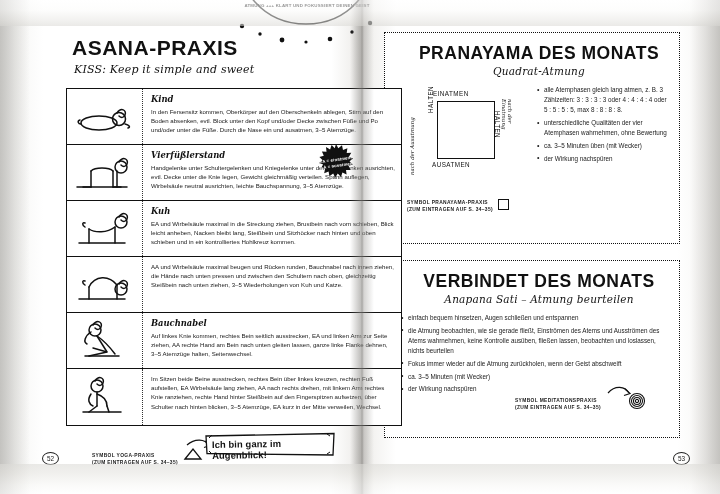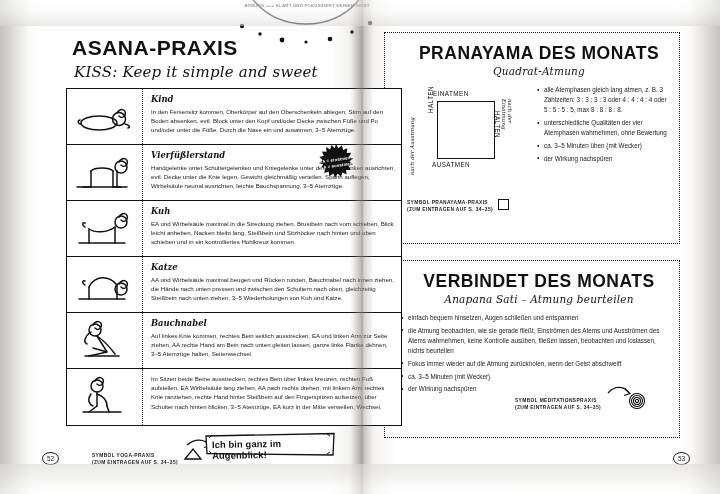--- a/index.html
+++ b/index.html
@@ -65,21 +65,21 @@
     font-size: 8.4px; color:#111; margin-bottom: 2.5px;
   }
   .stamp {
     font-family: "Liberation Sans", sans-serif; font-weight:700;
     font-size: 4.9px; letter-spacing:.35px; color:#1a1a1a; line-height:7px;
   }
 
   
   .asana-head { position:absolute; left:54px; top:36px; }
   .asana-head .title { font-size: 21px; }
-  .asana-head .subtitle { font-size: 15px; margin-top: 3px; margin-left:2px; }
+  .asana-head .subtitle { font-size: 11px; margin-top: 3px; margin-left:2px; }
 
   .bubble {
     position:absolute; left:212px; top:-28px; width:152px; height:74px; z-index:3;
   }
   .bubble svg { position:absolute; left:0; top:0; }
   .bubble-txt {
     position:absolute; left:14px; top:8px; width:126px;
     text-align:center; font-weight:700; font-size:4.4px; line-height:7.4px;
     letter-spacing:.2px; color:#111; font-family:"Liberation Sans", sans-serif;
   }
@@ -268,21 +268,20 @@
               <path d="M16,24 C22,12 36,12 44,22"></path>
               <path d="M16,24 L16,36 M44,22 L44,36"></path>
               <circle cx="48" cy="26" r="6"></circle>
               <path d="M46,21 C50,15 56,18 54,23 C53,26 50,26 48,24"></path>
               <path d="M6,36 L52,36"></path>
               <path d="M12,22 C9,20 9,17 12,18"></path>
             </g>
           </svg>
         </div>
         <div class="txt">
-          <div class="pose-name">Katze</div>
           <div class="body-txt">AA und Wirbelsäule maximal beugen und Rücken runden, Bauchnabel nach innen ziehen, die Hände nach unten pressen und zwischen den Schultern nach oben, gleichzeitig Steißbein nach unten ziehen, 3–5 Wiederholungen von Kuh und Katze.</div>
         </div>
       </div>
 
       <div class="row">
         <div class="fig">
           <svg width="64" height="46" viewBox="0 0 64 46">
             <g fill="none" stroke="#111" stroke-width="1.5" stroke-linecap="round">
               <circle cx="22" cy="12" r="6"></circle>
               <path d="M20,7 C24,1 30,4 28,9 C27,12 24,12 22,10"></path>

